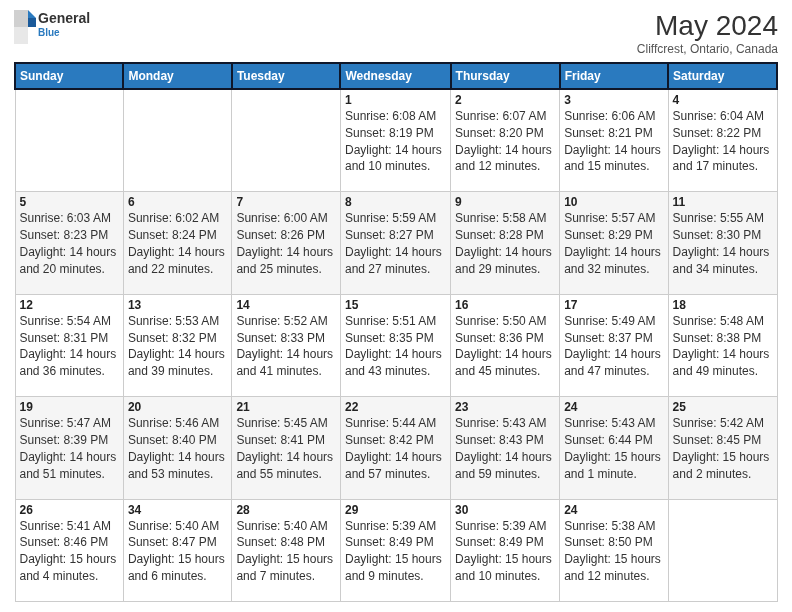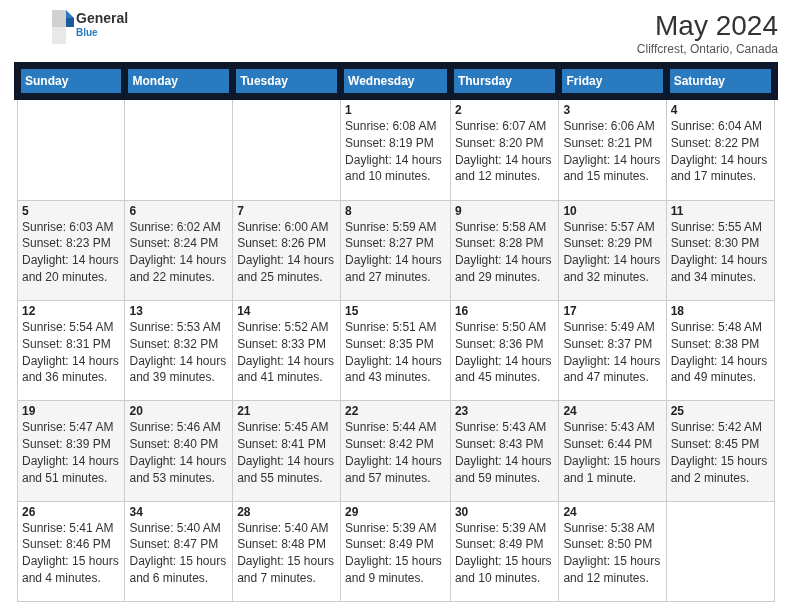--- a/index.html
+++ b/index.html
@@ -15,21 +15,20 @@
       height: 612px;
       padding: 10px 14px 10px 14px;
       display: flex;
       flex-direction: column;
     }
     .header {
       display: flex;
       justify-content: space-between;
       align-items: flex-start;
       margin-bottom: 6px;
-      margin-left: 38px;
     }
     .logo {
       display: flex;
       align-items: center;
       gap: 4px;
     }
     .title-block {
       text-align: right;
     }
     .main-title {
@@ -46,21 +45,21 @@
       border-collapse: collapse;
       flex: 1;
     }
     .calendar thead tr th {
       background: #2a7abf;
       color: #fff;
       font-size: 12px;
       font-weight: bold;
       padding: 5px 4px;
       text-align: left;
-      border: 7px solid #0f172a;
+      border: 2px solid #0f172a;
     }
     .calendar tbody tr td {
       border: 1px solid #ccc;
       vertical-align: top;
       padding: 3px 4px;
       width: 113px;
       font-size: 9.5px;
       color: #222;
       background: #fff;
       height: 88px;

